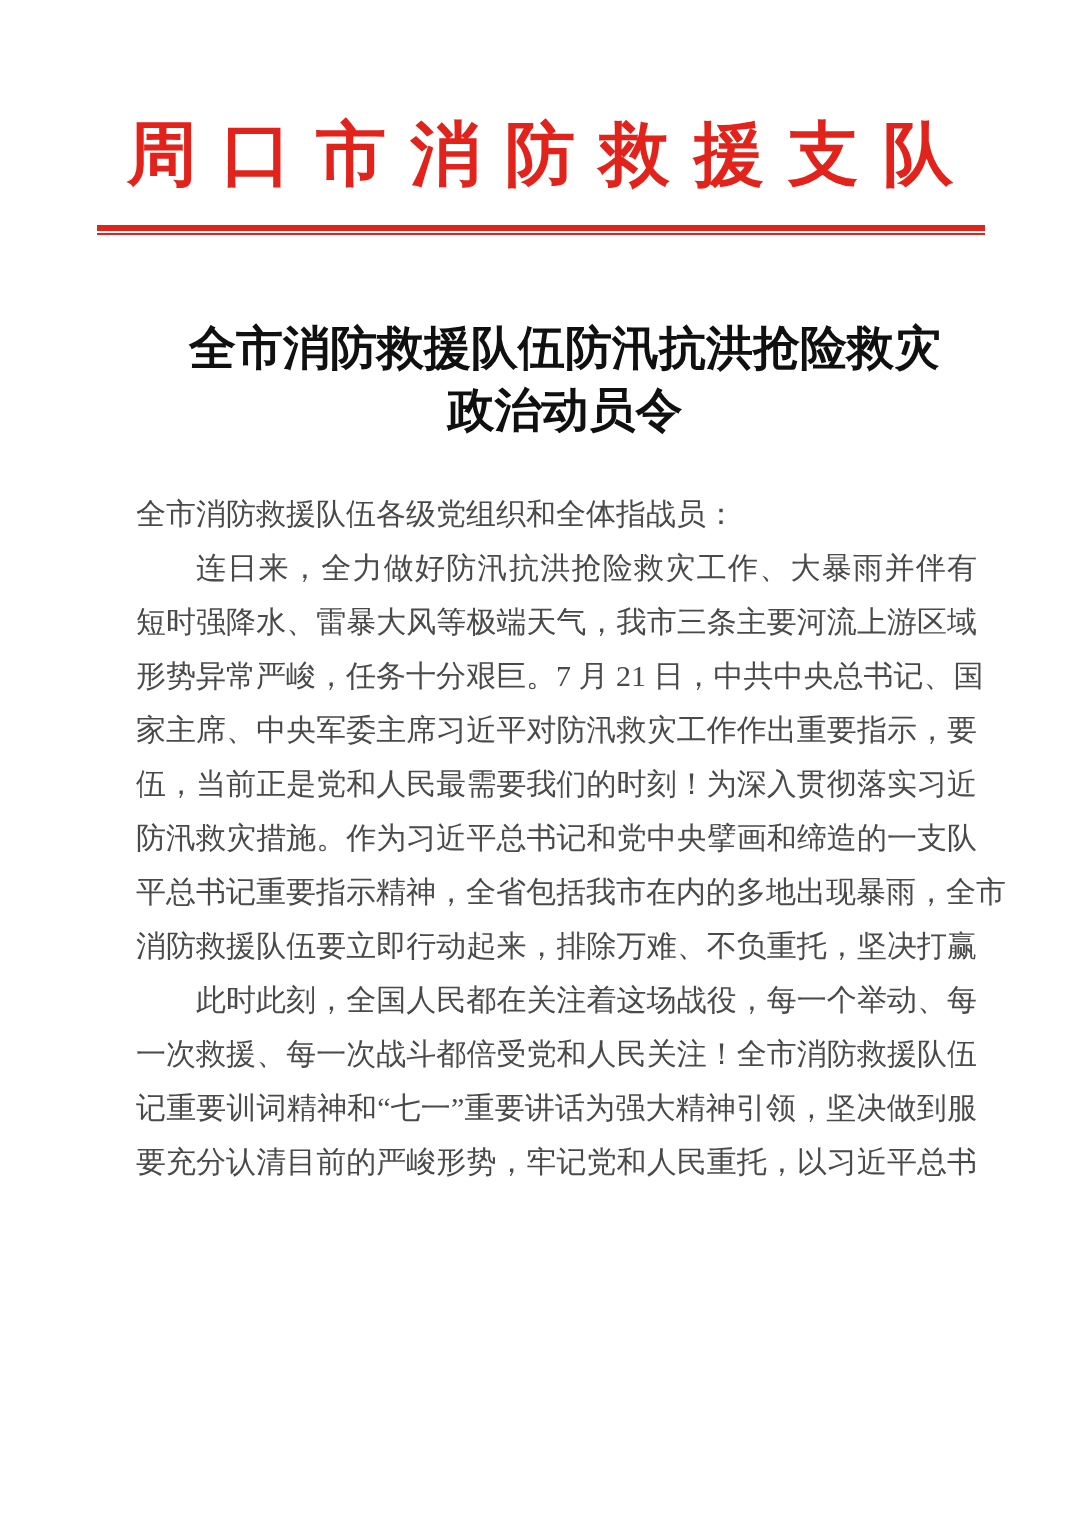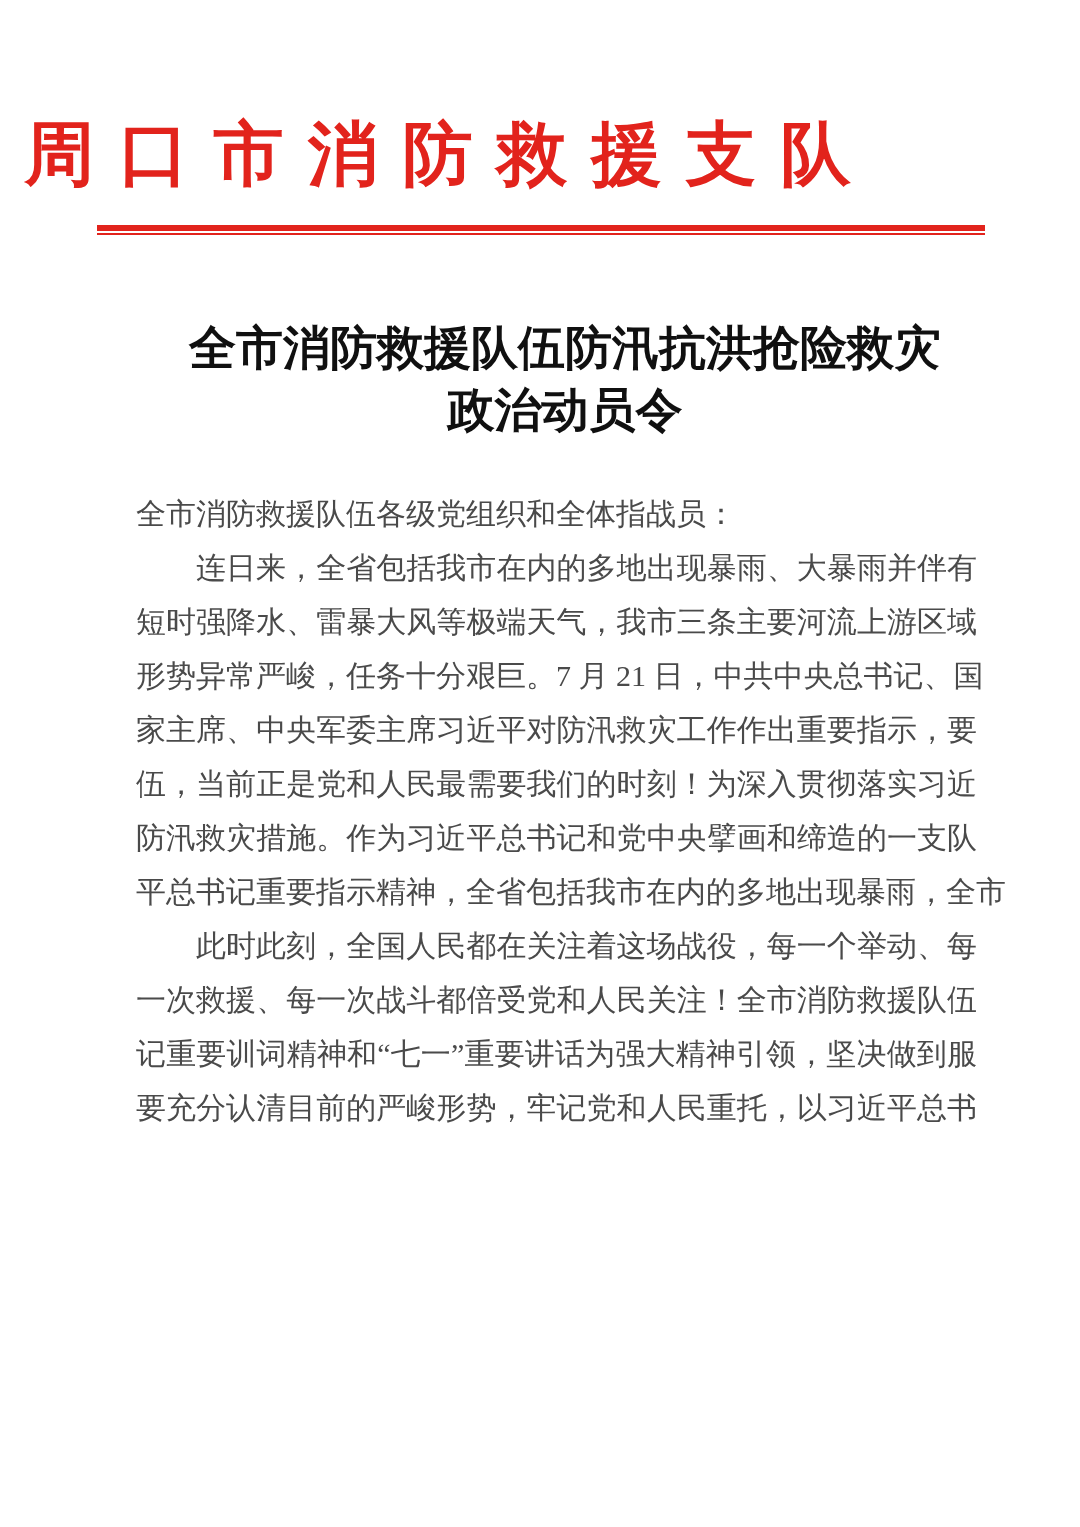--- a/index.html
+++ b/index.html
@@ -12,21 +12,21 @@
     width: 1080px;
     height: 1527px;
     margin: 0 auto;
     background: var(--page-bg, #ffffff);
     overflow: hidden;
     font-family: "Liberation Serif", "DejaVu Serif", serif;
   }
   
   .letterhead {
     padding-top: 112px;
-    text-align: left;
+    text-align: center;
   }
   .org-name {
     display: block;
     font-size: 70px;
     line-height: 86px;
     font-weight: 700;
     color: var(--accent-red, #e2231c);
     letter-spacing: 0.35em;
     padding-left: 0.35em; 
     white-space: nowrap;
@@ -96,27 +96,28 @@
   <div class="doc-title">
     <div class="t-line">全市消防救援队伍防汛抗洪抢险救灾</div>
     <div class="t-line">政治动员令</div>
   </div>
 
   <div class="doc-body">
 
     <div class="line no-just">全市消防救援队伍各级党组织和全体指战员：</div>
 
     <div>
-      <div class="line indent">连日来，全省包括我市在内的多地出现暴雨、大暴雨并伴有</div>
+      <div class="line indent">连日来，全力做好防汛抗洪抢险救灾工作、大暴雨并伴有</div>
       <div class="line">短时强降水、雷暴大风等极端天气，我市三条主要河流上游区域</div>
       <div class="line">形势异常严峻，任务十分艰巨。7 月 21 日，中共中央总书记、国</div>
       <div class="line">家主席、中央军委主席习近平对防汛救灾工作作出重要指示，要</div>
       <div class="line">伍，当前正是党和人民最需要我们的时刻！为深入贯彻落实习近</div>
       <div class="line">防汛救灾措施。作为习近平总书记和党中央擘画和缔造的一支队</div>
       <div class="line">平总书记重要指示精神，全省包括我市在内的多地出现暴雨，全市</div>
+      <div class="line">消防救援队伍要立即行动起来，排除万难、不负重托，坚决打赢</div>
     </div>
 
     <div>
       <div class="line indent">此时此刻，全国人民都在关注着这场战役，每一个举动、每</div>
       <div class="line">一次救援、每一次战斗都倍受党和人民关注！全市消防救援队伍</div>
       <div class="line">记重要训词精神和“七一”重要讲话为强大精神引领，坚决做到服</div>
       <div class="line">要充分认清目前的严峻形势，牢记党和人民重托，以习近平总书</div>
     </div>
 
   </div>

